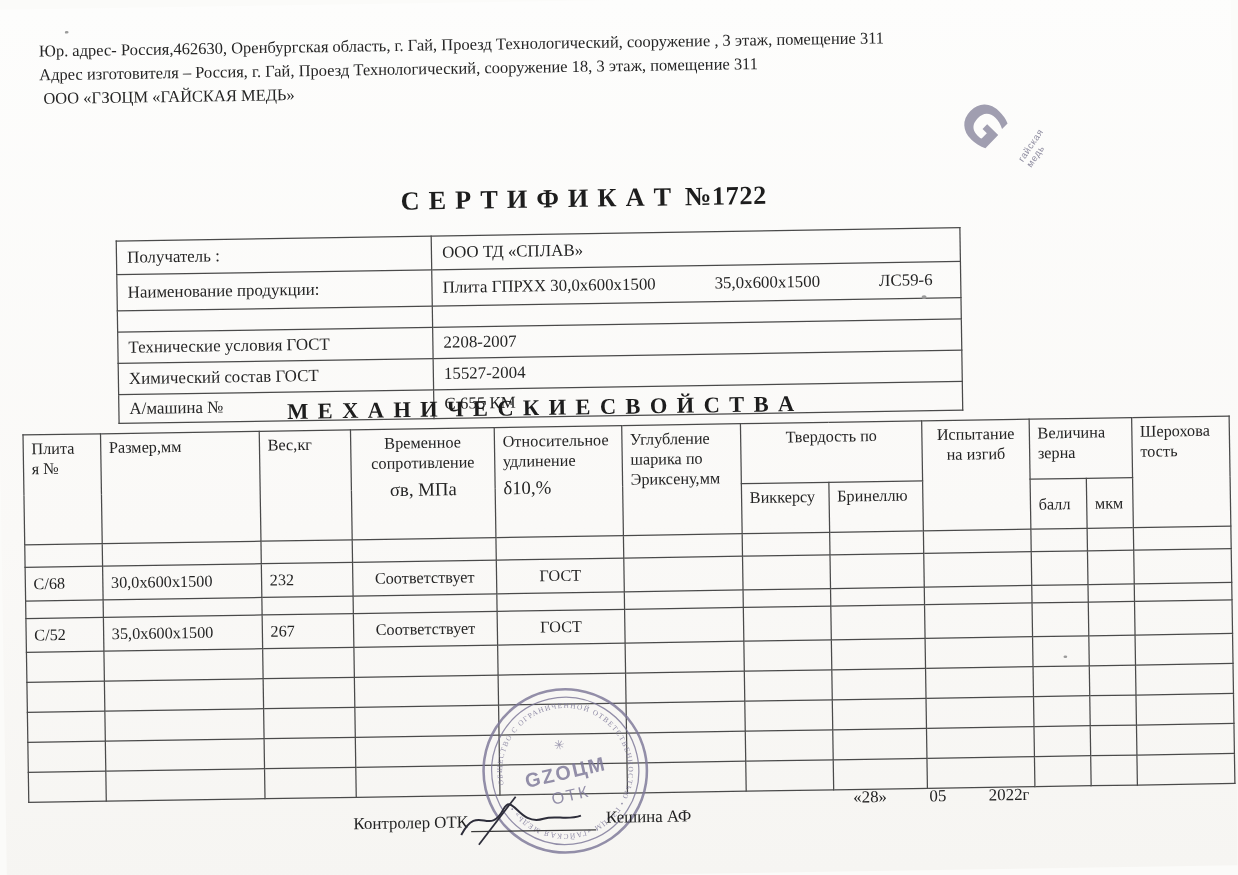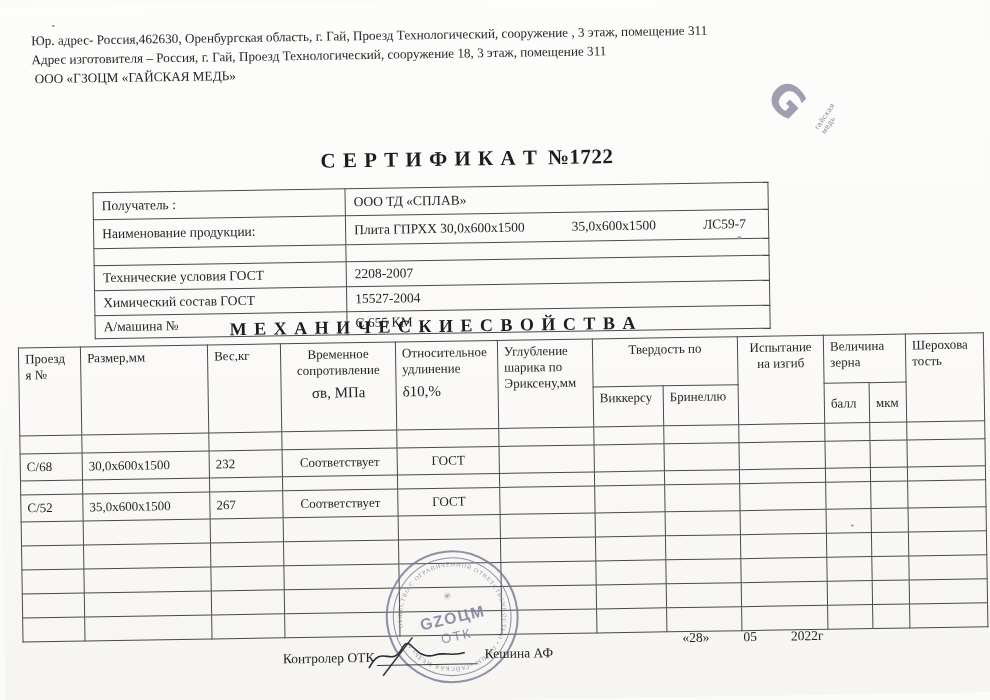--- a/index.html
+++ b/index.html
@@ -112,21 +112,21 @@
         <tr>
       <td style="height:24px">Получатель :</td>
       <td>ООО ТД «СПЛАВ»</td>
     </tr>
     <tr>
       <td style="height:26px">Наименование продукции:</td>
       <td class="parts">
         <div class="parts-wrap">
           <span>Плита  ГПРХХ  30,0х600х1500</span>
           <span>35,0х600х1500</span>
-          <span>ЛС59-7</span>
+          <span>ЛС59-6</span>
         </div>
       </td>
     </tr>
     <tr class="spacer">
       <td></td>
       <td></td>
     </tr>
     <tr>
       <td style="height:22px">Технические условия ГОСТ</td>
       <td>2208-2007</td>
@@ -155,21 +155,21 @@
       <col style="width:70px">
         <col style="width:75px">
         <col style="width:86px">
       <col style="width:45px">
         <col style="width:37px">
         <col style="width:78px">
     </colgroup>
     <thead>
       <tr>
         <th rowspan="2">
-            <div class="pre">Проезд
+            <div class="pre">Плита
 я №</div>
           </th>
         <th rowspan="2">
             <div class="pre">Размер,мм</div>
           </th>
         <th rowspan="2">
             <div class="pre">Вес,кг</div>
           </th>
         <th rowspan="2" class="ctr">
           <div class="pre">Временное

